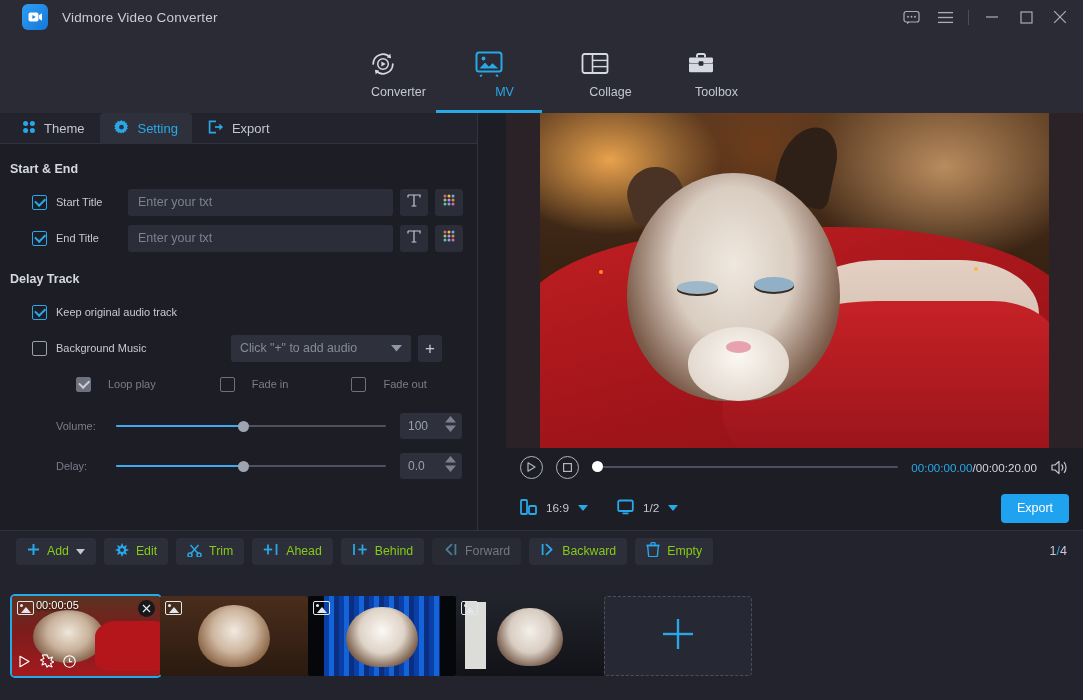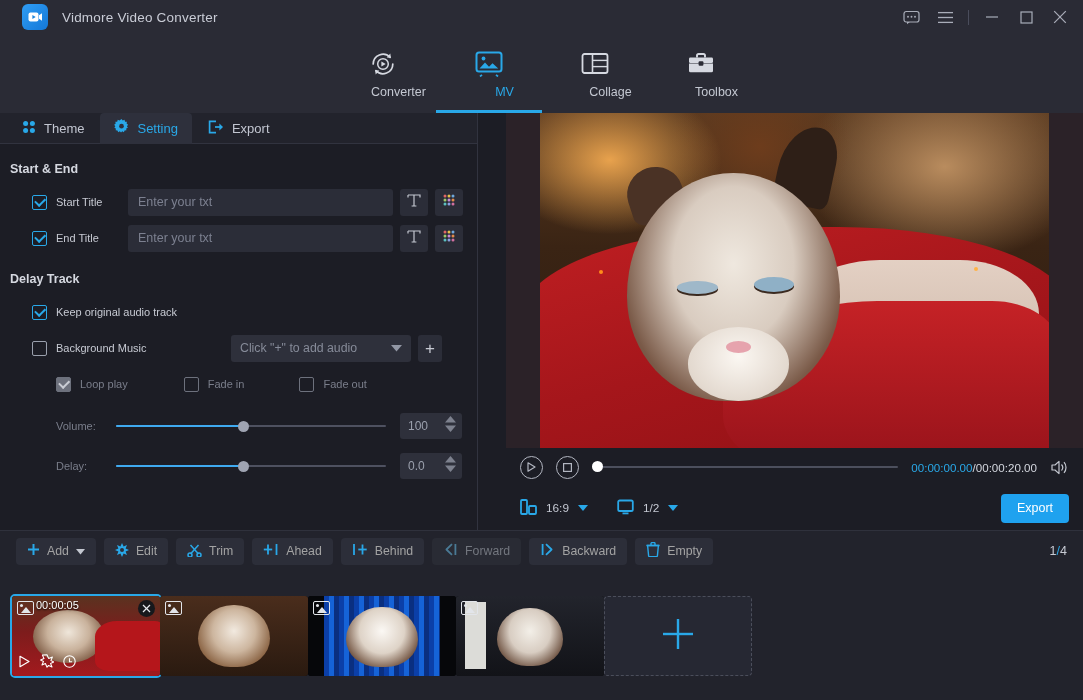--- a/index.html
+++ b/index.html
@@ -27,21 +27,21 @@
   .navtab .nlabel { font-size: 12.5px; color: #c4c8d2; margin-left: 32px; }
   .navtab.active .nlabel { color:#29a8e8; }
   .navtab.active::after { content:""; position:absolute; left:0; right:0; bottom:0; height:3px; background:#29a8e8; }
   .navicon { height: 30px; display:flex; align-items:center; }
 
   
   .body { flex: 1; display: flex; min-height: 0; }
 
   
   .leftpanel { width: 478px; background:#1c1d25; display:flex; flex-direction:column; flex:none; border-right:1px solid #31333f; }
-  .subtabs { height: 31px; background:#22232c; display:flex; align-items:center; padding-left: 8px; gap: 2px; flex:none; border-bottom:1px solid #31333f;}
+  .subtabs { height: 31px; background:#22232c; display:flex; align-items:flex-start; padding-left: 8px; gap: 2px; flex:none; border-bottom:1px solid #31333f;}
   .stab { height:31px; padding: 0 14px; display:flex; align-items:center; gap:8px; font-size:13px; color:#c2c6d1; border-radius:4px 4px 0 0; cursor:default;}
   .stab.active { background:#2e303c; color:#29a8e8; }
   .panel-scroll { flex:1; overflow:hidden; padding-top: 10px; }
 
   .sect-title { font-size: 12.5px; font-weight: bold; color:#d5d8e0; padding: 8px 0 6px 10px; }
   .row { display:flex; align-items:center; height: 32px; margin: 4px 0; }
 
   .cb { width:15px; height:15px; border-radius:2px; border:1.5px solid #3a8fd0; background:transparent; display:flex; align-items:center; justify-content:center; flex:none; }
   .cb.checked { border-color:#29a8e8; }
   .cb.checked::after { content:""; width:8px; height:4.5px; border-left:2px solid #29a8e8; border-bottom:2px solid #29a8e8; transform: rotate(-45deg) translate(1px,-1px); }
@@ -106,21 +106,21 @@
   .ptime .cur { color:#29a8e8; }
   .prow2 { height:44px; display:flex; align-items:center; gap:9px; }
   .pselect { display:flex; align-items:center; gap:9px; font-size:11.8px; color:#c4c8d2; cursor:default;}
   .caret { width:0;height:0;border-left:5px solid transparent;border-right:5px solid transparent;border-top:6px solid #29a8e8; }
   .exportbtn { margin-left:auto; width:68px; height:29px; background:#1fa2ef; border-radius:4px; color:#fff; font-size:12.5px;
     display:flex; align-items:center; justify-content:center; cursor:default; }
 
   
   .bottom { height: 170px; background:#22232c; flex:none; border-top:1px solid #2f313c; display:flex; flex-direction:column; }
   .toolbar { height:40px; display:flex; align-items:center; padding: 0 16px; gap:8px; }
-  .tbtn { height:27px; background:#2c2e39; border-radius:4px; display:flex; align-items:center; gap:7px; padding:0 11px; font-size:12.3px; color:#a3a3a3; cursor:default; }
+  .tbtn { height:27px; background:#2c2e39; border-radius:4px; display:flex; align-items:center; gap:7px; padding:0 11px; font-size:12.3px; color:#84cc16; cursor:default; }
   .tbtn.dim { color:#73777f; background:#292b34; }
   .pageno { margin-left:auto; font-size:12.5px; color:#c7cad3; }
   .pageno .sl { color:#29a8e8; }
 
   .strip { flex:1; display:flex; align-items:center; padding: 0 12px; }
   .thumb { width:148px; height:80px; border-radius:3px; position:relative; overflow:hidden; background:#0a0a0d; flex:none; cursor:default; }
   .thumb.sel { outline:2px solid #29a8e8; outline-offset:0; }
   .thumb .inner { position:absolute; inset:0; }
   .badge-img { position:absolute; left:5px; top:5px; width:17px; height:14px; border:1.3px solid #e2e5ea; border-radius:2px; }
   .badge-img::before { content:""; position:absolute; left:2px; top:2px; width:3px; height:3px; border-radius:50%; background:#e2e5ea; }
@@ -363,21 +363,21 @@
               <svg width="11" height="7" viewBox="0 0 11 7">
                   <path d="M0 0h11L5.5 6.5z" fill="#9196a4"></path>
                 </svg>
             </span>
           </div>
           <div class="plusbtn">
             <span>+</span>
           </div>
         </div>
 
-        <div class="row" style="padding-left:56px;">
+        <div class="row" style="padding-left:76px;gap:8px;">
           <div class="cb dis"></div>
           <div class="cblabel dim">Loop play</div>
           <div class="cb off" style="border-color:#6d717d;margin-left:56px"></div>
           <div class="cblabel dim">Fade in</div>
           <div class="cb off" style="border-color:#6d717d;margin-left:55px"></div>
           <div class="cblabel dim">Fade out</div>
         </div>
 
         <div class="row" style="padding-left:56px;margin-top:10px;">
           <div class="cblabel dim" style="width:60px;margin-left:0">Volume:</div>

